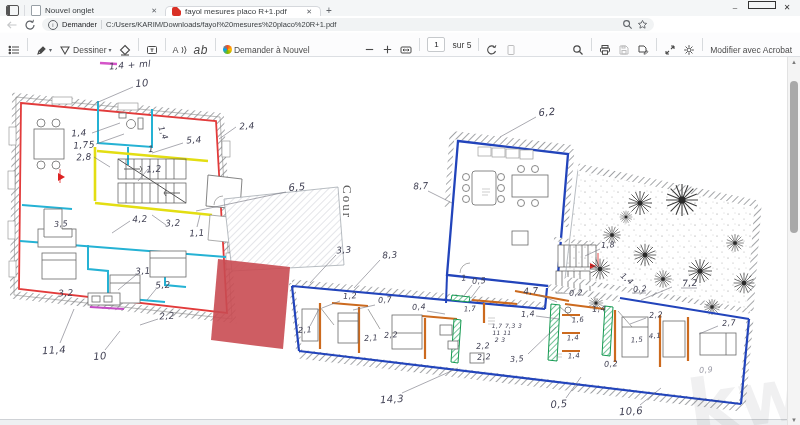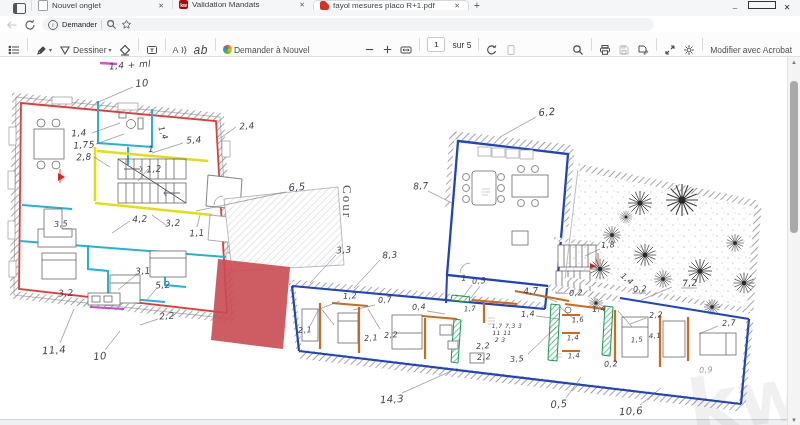--- a/index.html
+++ b/index.html
@@ -1,19 +1,19 @@
 <!DOCTYPE html>
 <html><head>
 <meta charset="utf-8">
 <style>
   html,body{margin:0;padding:0;}
   body{width:800px;height:425px;overflow:hidden;font-family:"Liberation Sans",sans-serif;background:#f5f5f5;position:relative;-webkit-font-smoothing:antialiased;}
   .win{position:absolute;inset:0;display:flex;flex-direction:column;}
   
-  .tabstrip{height:16px;background:#f4f6f7;display:flex;align-items:flex-start;font-size:8px;color:#3c4043;position:relative;padding-left:7px;}
+  .tabstrip{height:16px;background:#f4f6f7;display:flex;align-items:flex-end;font-size:8px;color:#3c4043;position:relative;}
   .wsicon{width:11px;height:9px;border:1px solid #555;border-radius:2px;margin:3px 5px 0 6px;position:relative;}
   .wsicon::after{content:"";position:absolute;left:0;top:0;bottom:0;width:3px;background:#555;border-radius:1px 0 0 1px;}
   .tab{display:flex;align-items:center;gap:4px;padding:0 6px;min-width:0;width:128px;border-left:1px solid #dadce0;position:relative;}
   .tab.active{background:#fff;border:1px solid #d5d8dc;border-bottom:none;border-radius:5px 5px 0 0;z-index:2;width:142px;}
   .tab .title{white-space:nowrap;overflow:hidden;text-overflow:ellipsis;flex:1;}
   .tab .close{color:#5f6368;font-size:7px;padding:0 2px;flex:none;}
   .fav-page{width:8px;height:9px;border:1px solid #98a0a6;background:#fff;border-radius:1px;flex:none;}
   .fav-kw{width:9px;height:9px;border-radius:2px;background:#b40101;color:#fff;font-size:5px;font-weight:bold;display:flex;align-items:center;justify-content:center;flex:none;}
   .fav-pdf{width:9px;height:9px;border-radius:2px;background:#d93025;position:relative;flex:none;}
   .fav-pdf::after{content:"";position:absolute;right:0;top:0;border:2px solid #fff;border-left-color:transparent;border-bottom-color:transparent;}
@@ -63,25 +63,20 @@
 
 <div class="win">
 
   <div class="tabstrip">
     <span class="wsicon"></span>
     <div class="tab">
       <span class="fav-page"></span>
       <span class="title">Nouvel onglet</span>
       <span class="close">✕</span>
     </div>
-    <div class="tab">
-      <span class="fav-kw">kw</span>
-      <span class="title">Validation Mandats</span>
-      <span class="close">✕</span>
-    </div>
     <div class="tab active">
       <span class="fav-pdf"></span>
       <span class="title">fayol mesures placo R+1.pdf</span>
       <span class="close">✕</span>
     </div>
     <span class="newtab">+</span>
     <div class="wctr">
       <span>–</span>
       <span><span class="maxbox"></span></span>
       <span>✕</span>
@@ -97,20 +92,21 @@
     <span class="navic">
       <svg class="ic" width="12" height="12" viewBox="0 0 12 12" fill="none" stroke="#5f6368" stroke-width="1.2">
           <path d="M10,6 A4,4 0 1 1 8.6,3"></path>
           <path d="M9.4,0.8 L9,3.4 L6.6,2.8" stroke-width="1"></path>
         </svg>
     </span>
     <div class="pill">
       <span class="info">i</span>
       <span>Demander</span>
       <span class="sep"></span>
+      <span class="url">C:/Users/KARIM/Downloads/fayol%20mesures%20placo%20R+1.pdf</span>
       <svg class="ic" width="11" height="11" viewBox="0 0 12 12" fill="none" stroke="#5f6368" stroke-width="1.2">
           <circle cx="5" cy="5" r="3.2"></circle>
           <path d="M7.5,7.5 L10.5,10.5"></path>
         </svg>
       <svg class="ic" width="11" height="11" viewBox="0 0 12 12" fill="none" stroke="#5f6368" stroke-width="1">
           <path d="M6,1.5 L7.4,4.4 10.5,4.8 8.2,7 8.8,10 6,8.5 3.2,10 3.8,7 1.5,4.8 4.6,4.4 Z"></path>
         </svg>
     </div>
   </div>
 

